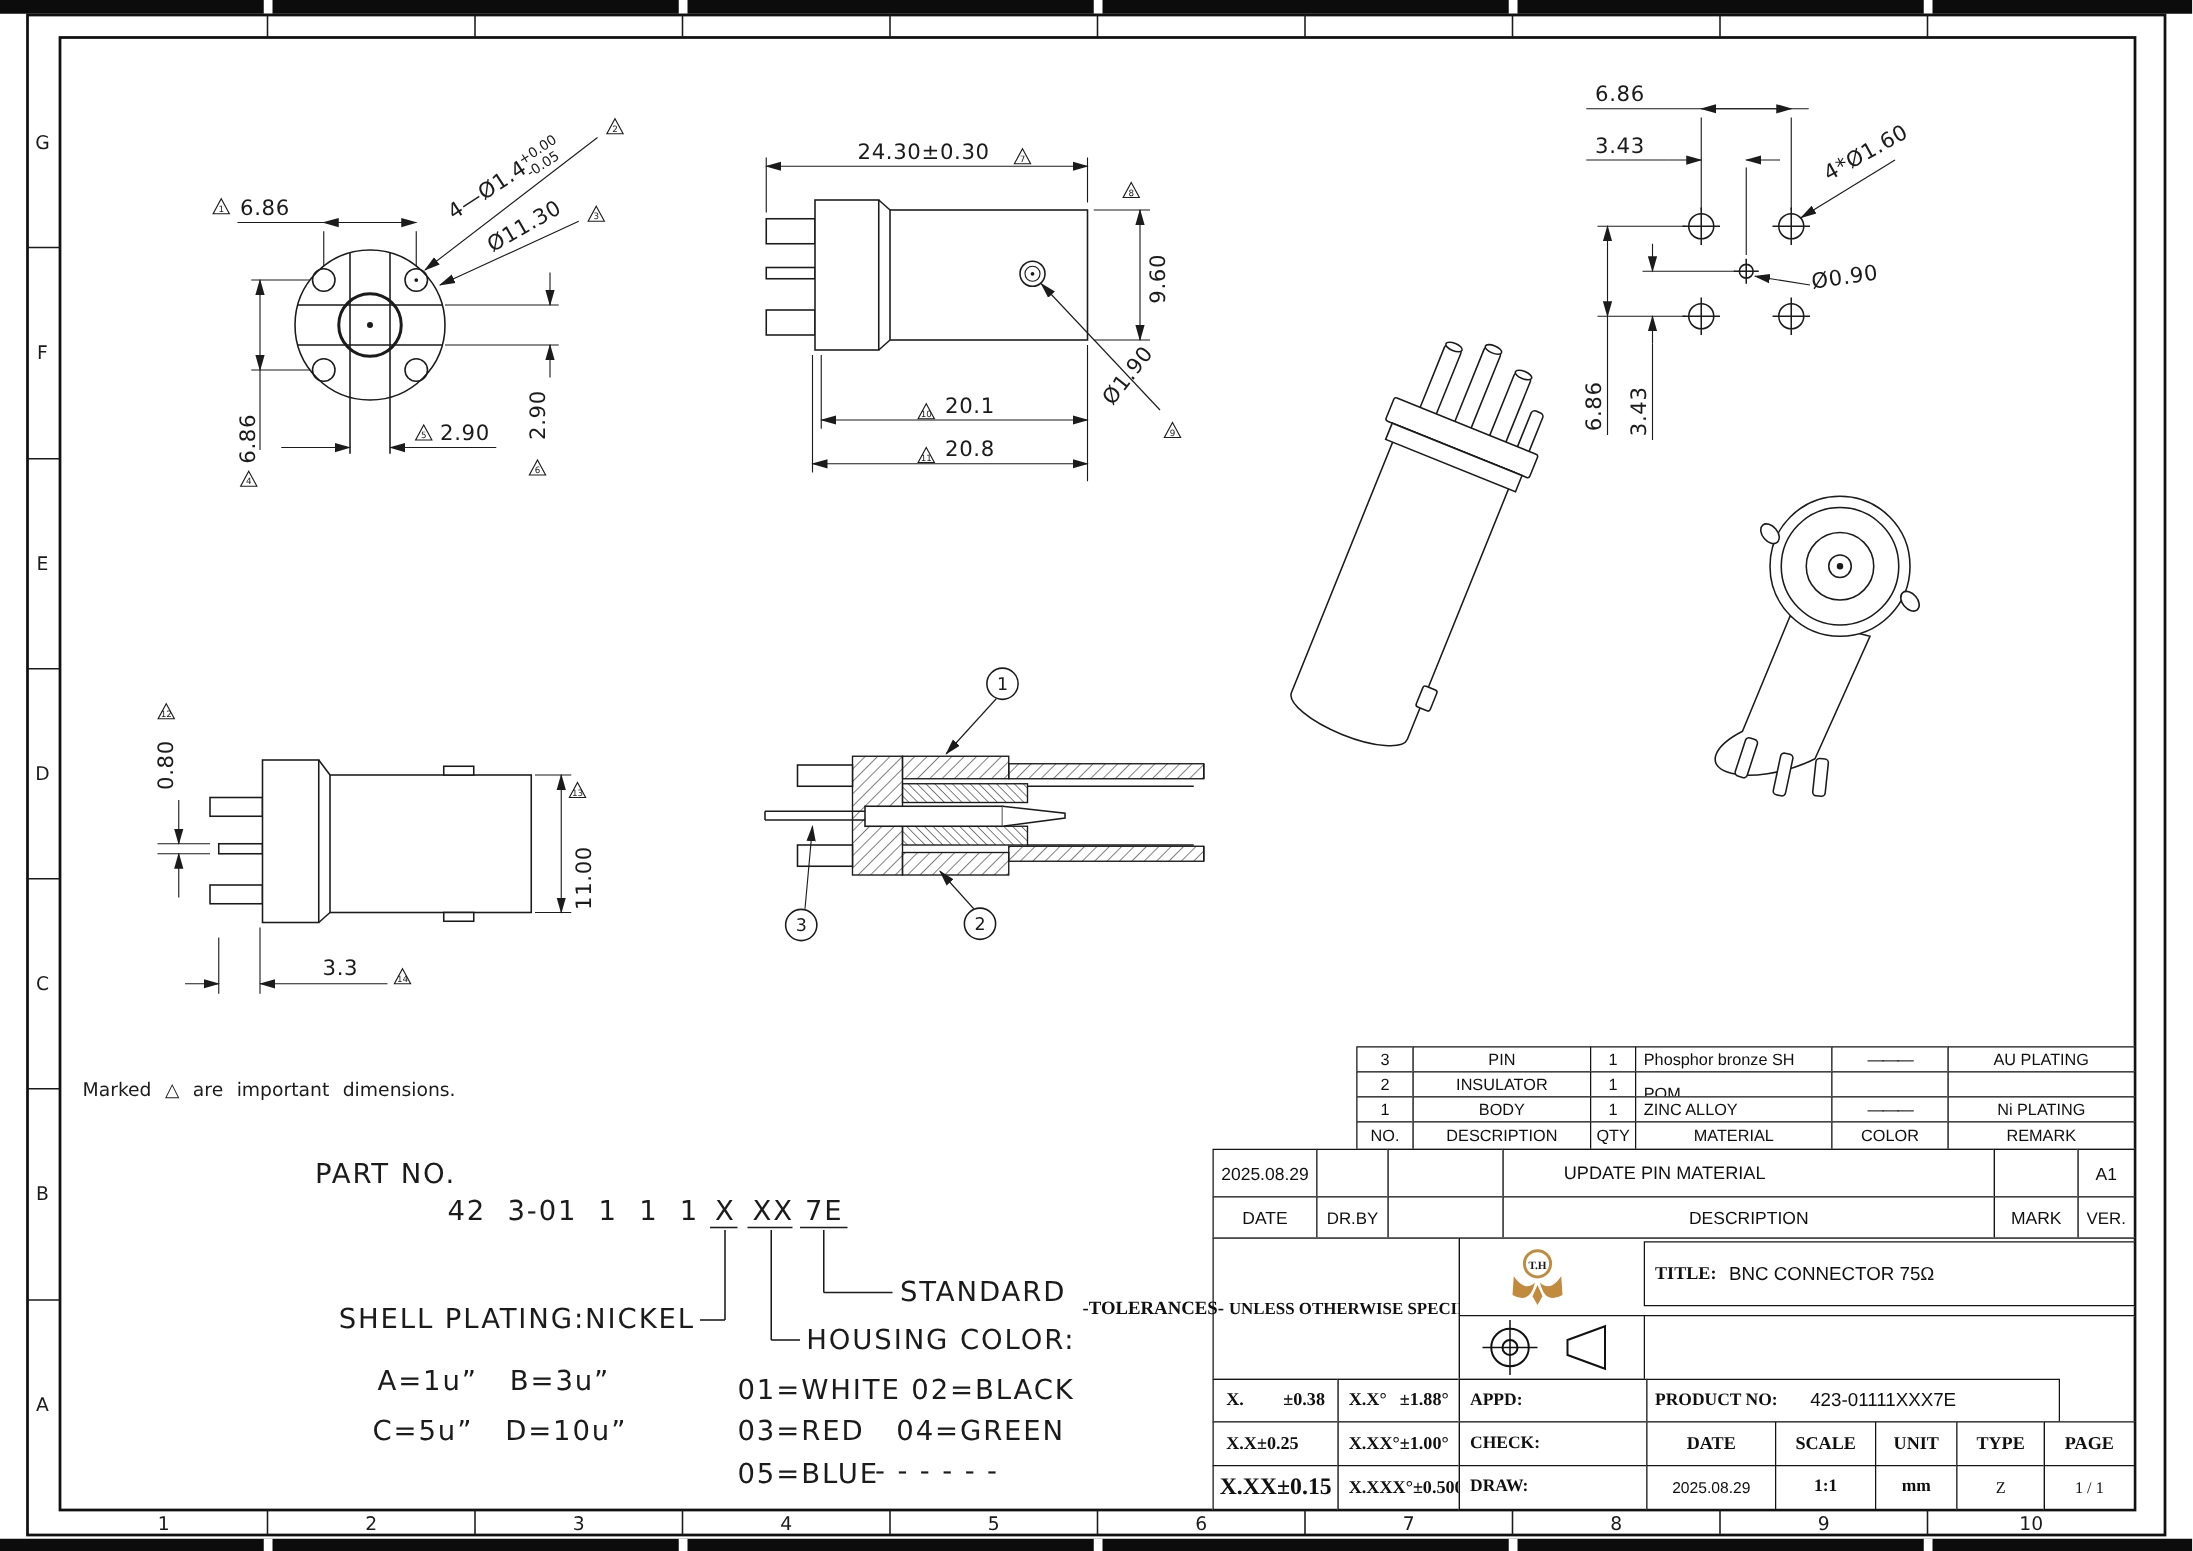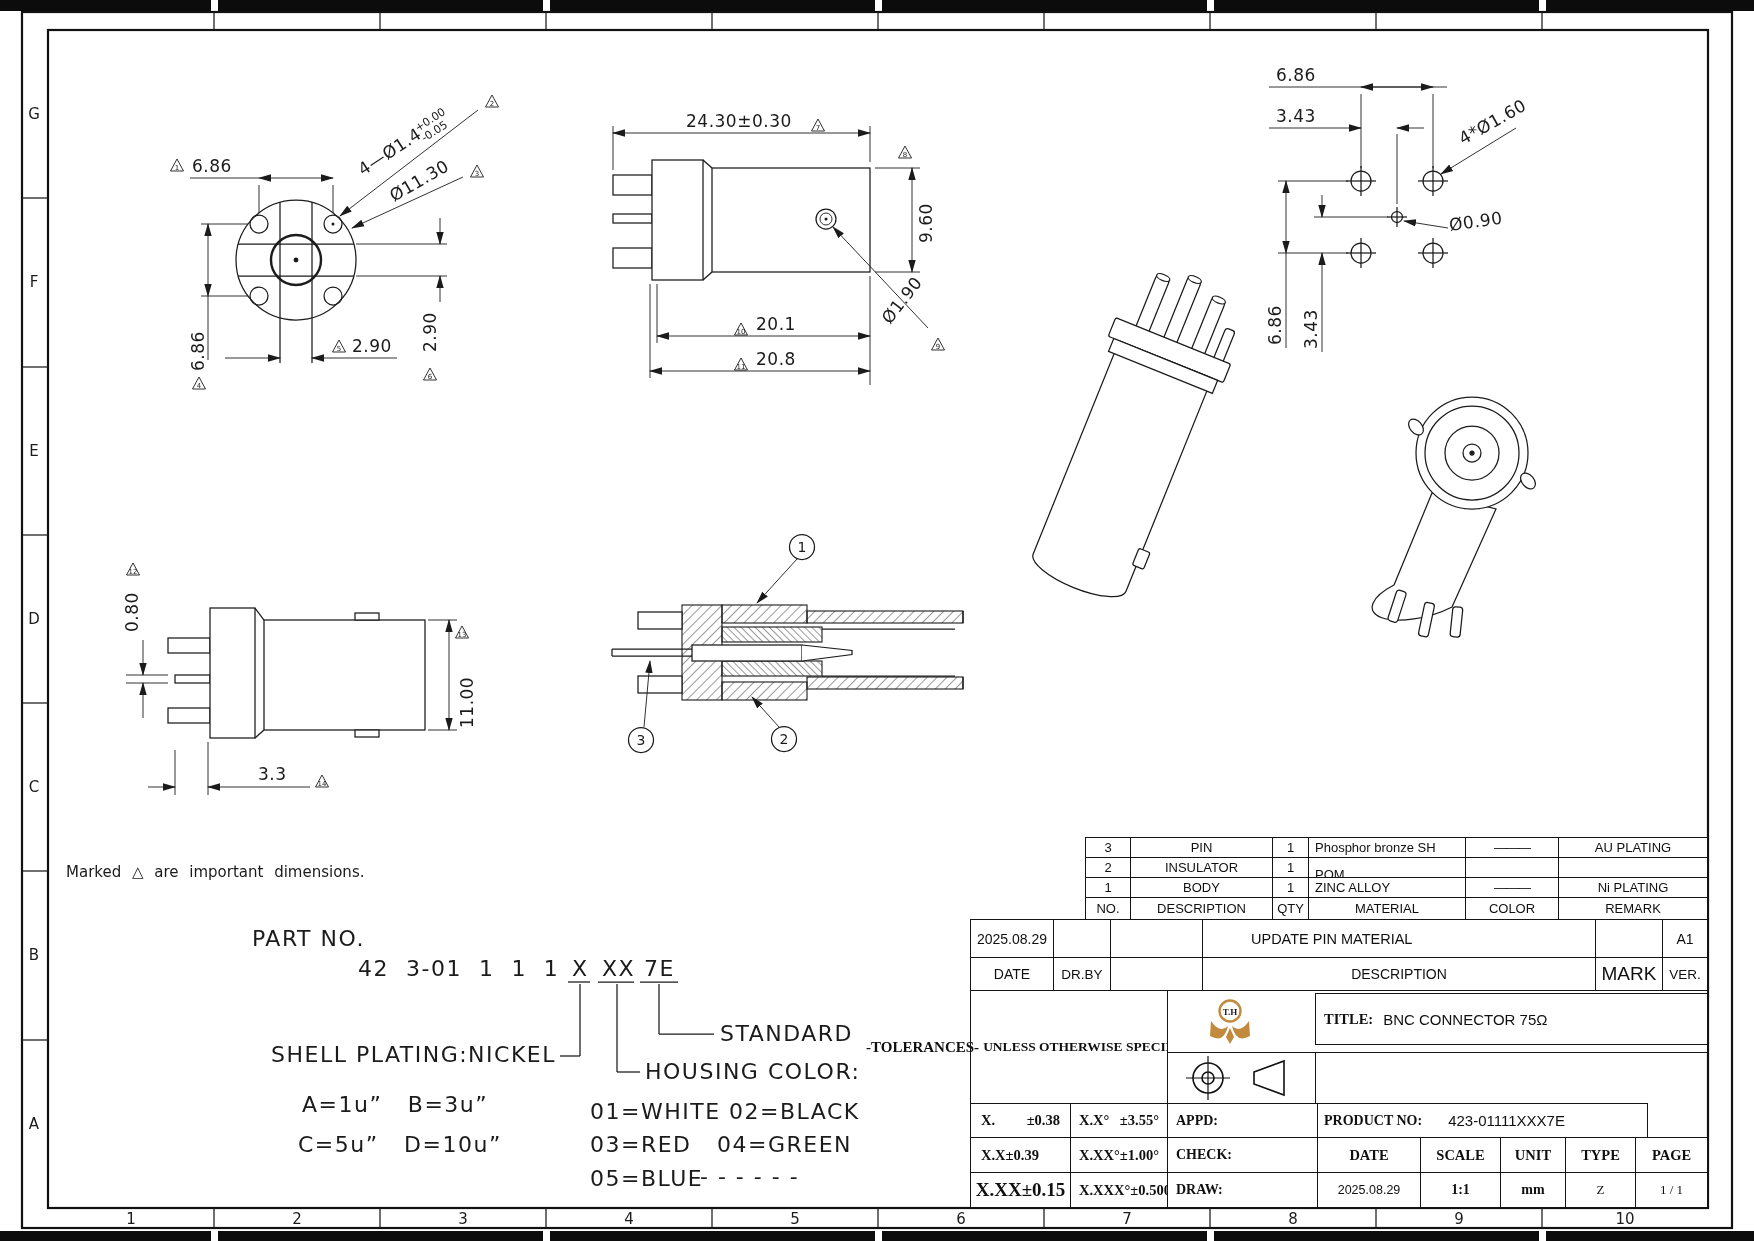--- a/index.html
+++ b/index.html
@@ -506,40 +506,40 @@
   <div class="c" style="left:1053px;top:919px;width:58px;height:39px"></div>
   <div class="c" style="left:1110px;top:919px;width:93px;height:39px"></div>
   <div class="c" style="left:1202px;top:919px;width:394px;height:39px;font-size:14.5px;justify-content:flex-start;padding-left:48px">UPDATE PIN MATERIAL</div>
   <div class="c" style="left:1595px;top:919px;width:68px;height:39px"></div>
   <div class="c" style="left:1662px;top:919px;width:46px;height:39px;font-size:14px">A1</div>
 
   <div class="c" style="left:970px;top:957px;width:84px;height:34px;font-size:14px">DATE</div>
   <div class="c" style="left:1053px;top:957px;width:58px;height:34px;font-size:13.5px">DR.BY</div>
   <div class="c" style="left:1110px;top:957px;width:93px;height:34px"></div>
   <div class="c" style="left:1202px;top:957px;width:394px;height:34px;font-size:14px">DESCRIPTION</div>
-  <div class="c" style="left:1595px;top:957px;width:68px;height:34px;font-size:19px">MARK</div>
+  <div class="c" style="left:1595px;top:957px;width:68px;height:34px;font-size:14px">MARK</div>
   <div class="c" style="left:1662px;top:957px;width:46px;height:34px;font-size:13.5px">VER.</div>
 
   <div class="c" style="left:970px;top:990px;width:198px;height:114px;justify-content:center;gap:4px">
     <div class="sf" style="font-size:15px">-TOLERANCES-</div>
     <div class="sf" style="font-size:13.5px">UNLESS OTHERWISE SPECIFIED</div>
     <div class="sf" style="font-size:11px;letter-spacing:3px">公差參考表</div>
   </div>
 
   <div class="c sf" style="left:970px;top:1103px;width:101px;height:35px;justify-content:space-between;padding:0 10px;font-size:14.5px">
         <span>X.</span>
         <span>±0.38</span>
       </div>
   <div class="c sf" style="left:1070px;top:1103px;width:98px;height:35px;justify-content:space-between;padding:0 8px;font-size:14.5px">
         <span>X.X°</span>
-        <span>±3.55°</span>
+        <span>±1.88°</span>
       </div>
   <div class="c sf" style="left:970px;top:1137px;width:101px;height:36px;justify-content:flex-start;padding:0 10px;font-size:14.5px">
         <span>X.X</span>
-        <span>±0.39</span>
+        <span>±0.25</span>
       </div>
   <div class="c sf" style="left:1070px;top:1137px;width:98px;height:36px;justify-content:space-between;padding:0 8px;font-size:14.5px">
         <span>X.XX°</span>
         <span>±1.00°</span>
       </div>
   <div class="c sf" style="left:970px;top:1172px;width:101px;height:36px;padding:0 10px;font-size:19px">
         <span>X.XX</span>
         <span>±0.15</span>
       </div>
   <div class="c sf" style="left:1070px;top:1172px;width:98px;height:36px;justify-content:space-between;padding:0 8px;font-size:14.5px">

